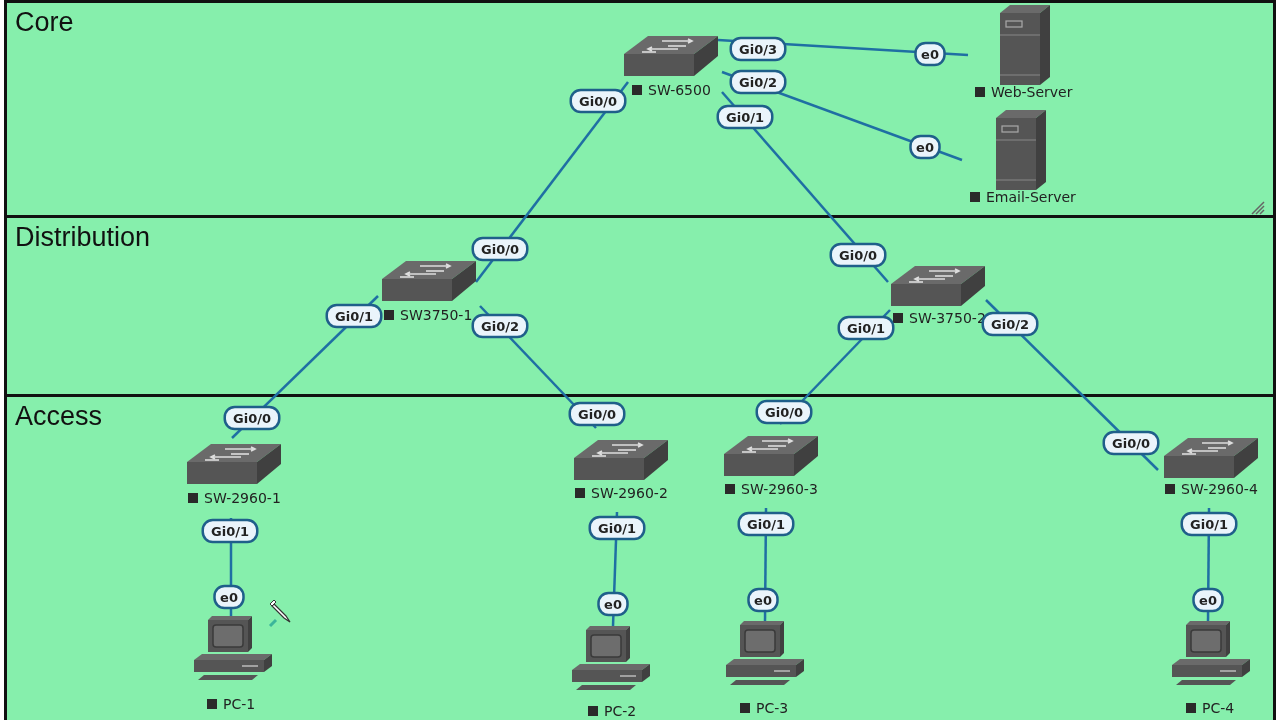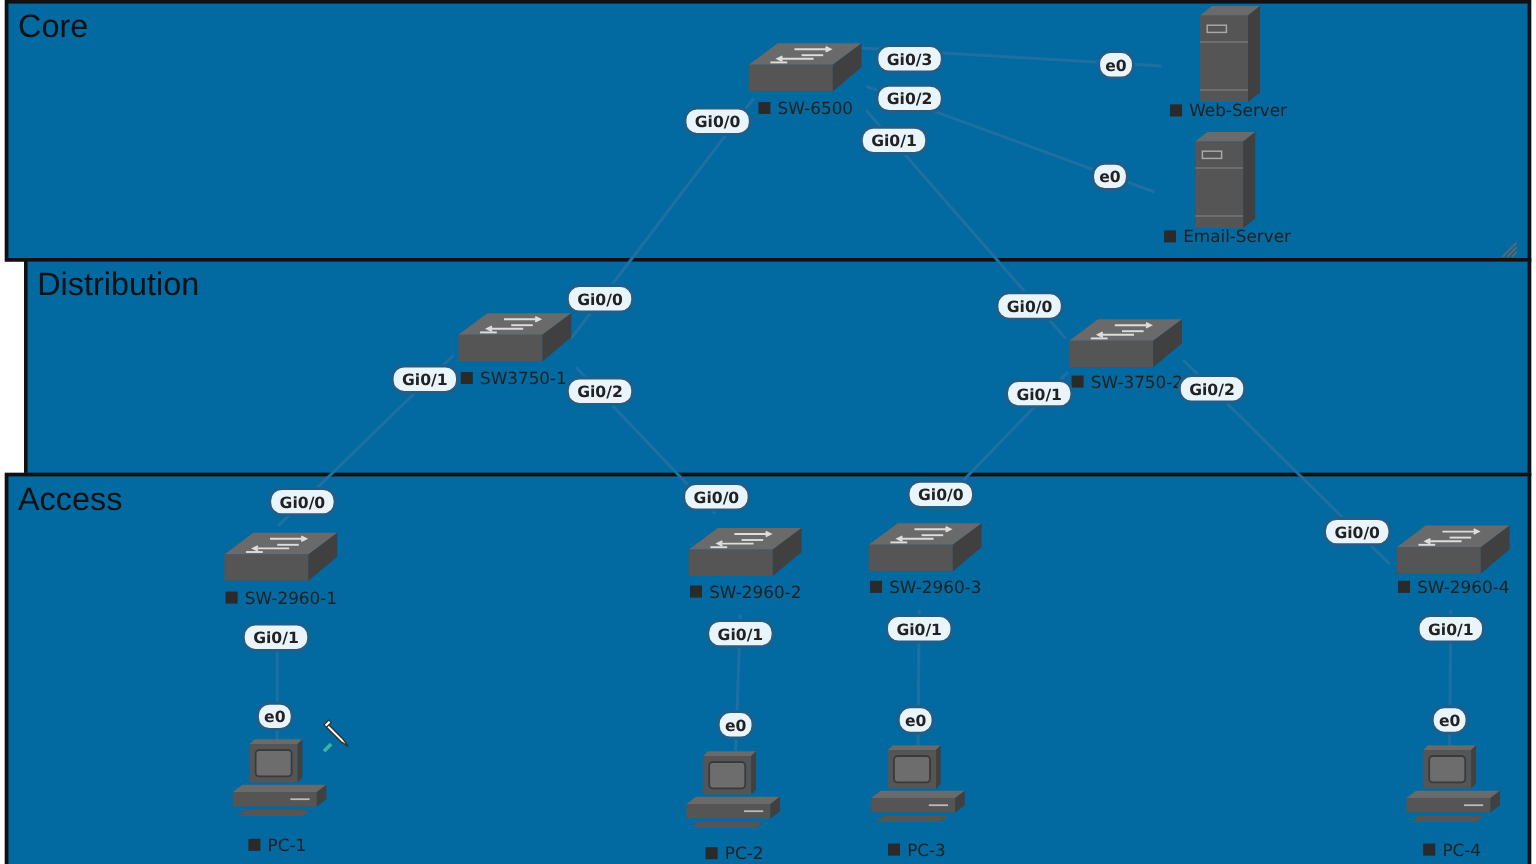--- a/index.html
+++ b/index.html
@@ -1,29 +1,29 @@
 <!DOCTYPE html>
 <html><head>
 <meta charset="utf-8">
 <style>
   html,body{margin:0;padding:0;background:#fff;}
   body{width:1280px;height:720px;position:relative;overflow:hidden;font-family:"DejaVu Sans",sans-serif;}
-  .zone{position:absolute;left:4px;right:4px;border:3px solid #111;box-sizing:border-box;background:#0369a1;}
+  .zone{position:absolute;left:4px;right:4px;border:3px solid #111;box-sizing:border-box;background:#86efac;}
   .zone-title{position:absolute;left:8px;top:4px;font-family:"Liberation Sans",sans-serif;font-size:27px;color:#111;}
   svg#diagram{position:absolute;left:0;top:0;}
   .lbl{font-family:"DejaVu Sans",sans-serif;font-size:14px;fill:#222;}
   .port-text{font-family:"DejaVu Sans",sans-serif;font-size:13px;fill:#222;font-weight:bold;}
 </style>
 </head>
 <body>
 
 <div class="zone" style="top:0;height:218px;">
   <div class="zone-title">Core</div>
 </div>
-<div class="zone" style="top:215px;height:182px;margin-left:16px;">
+<div class="zone" style="top:215px;height:182px;">
   <div class="zone-title">Distribution</div>
 </div>
 <div class="zone" style="top:394px;height:340px;">
   <div class="zone-title">Access</div>
 </div>
 
 <svg id="diagram" width="1280" height="720">
   <g id="links-layer">
       <line x1="718" y1="40" x2="968" y2="55" stroke="#1f6fa3" stroke-width="2.5"></line>
       <line x1="722" y1="72" x2="962" y2="160" stroke="#1f6fa3" stroke-width="2.5"></line>

